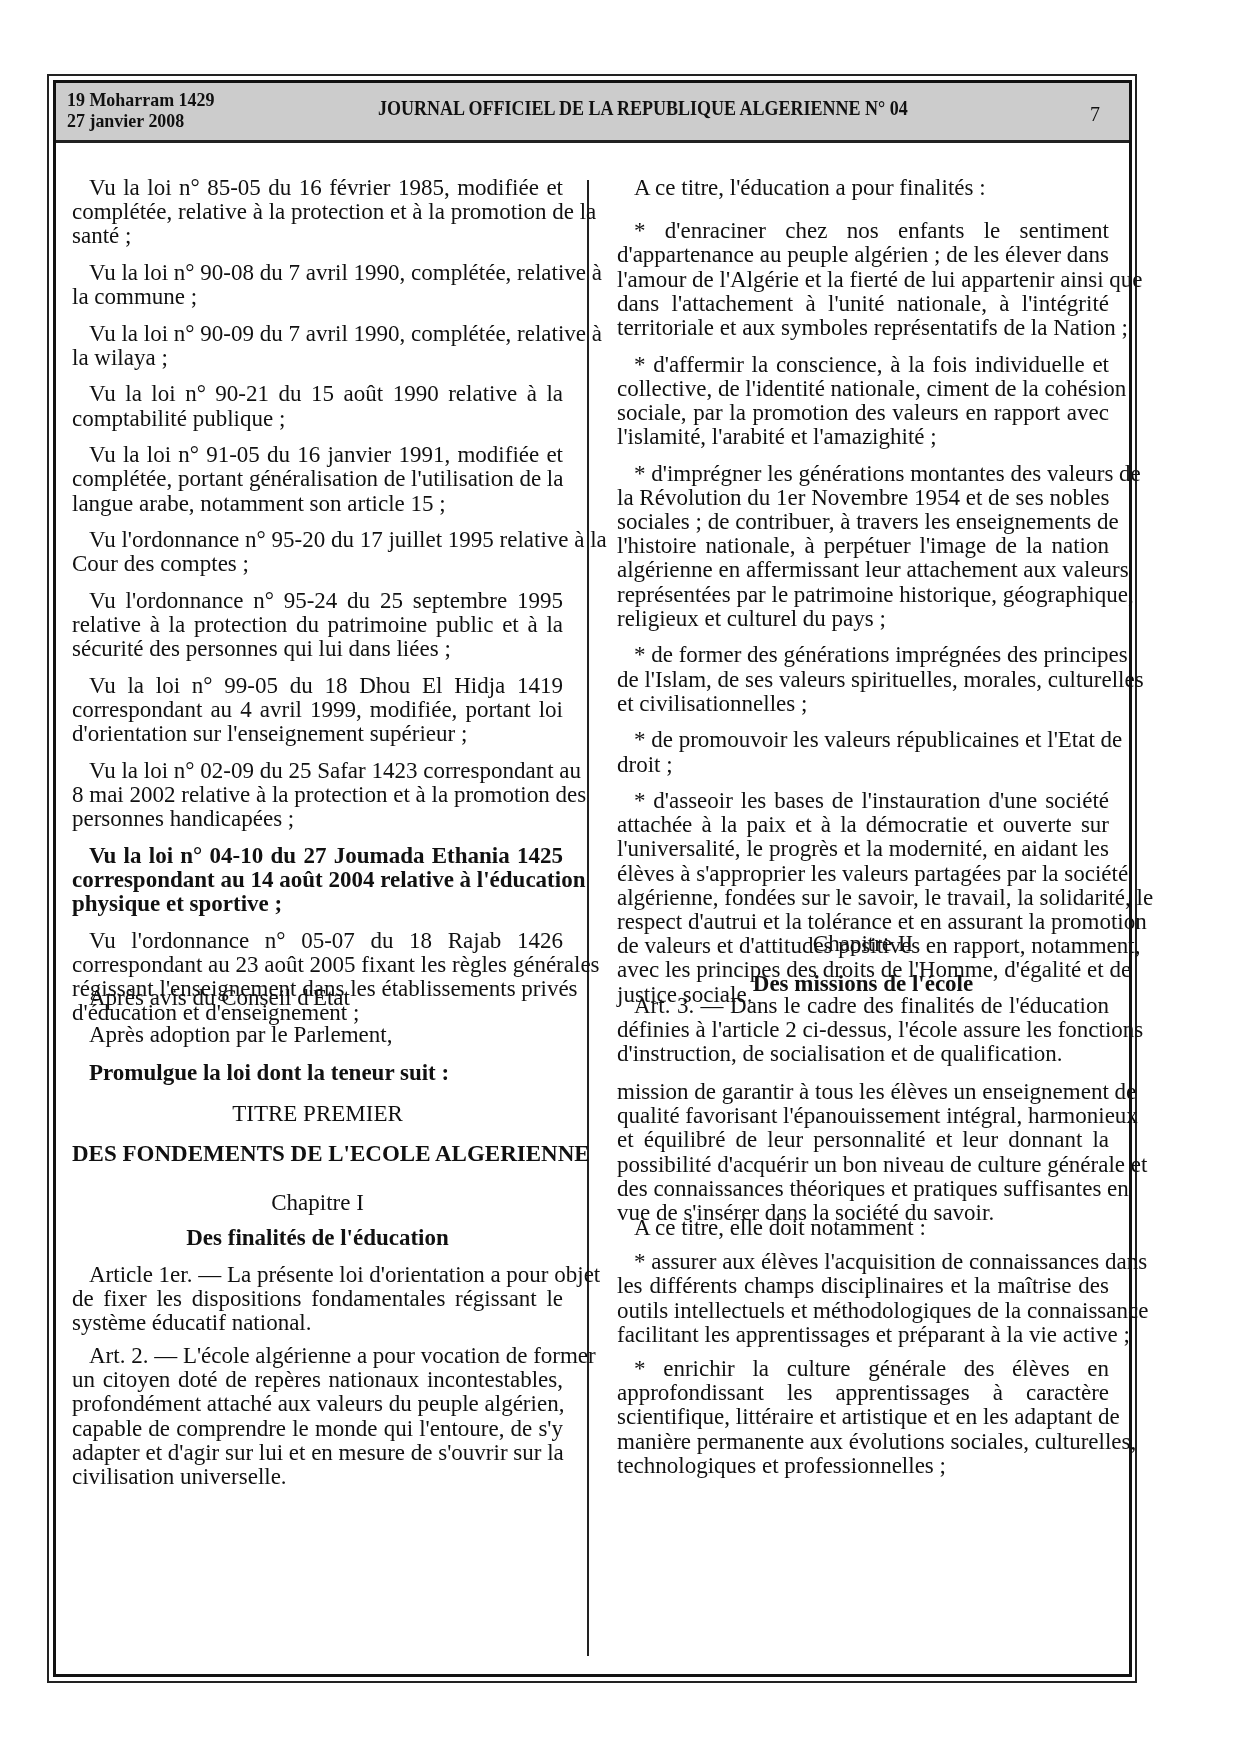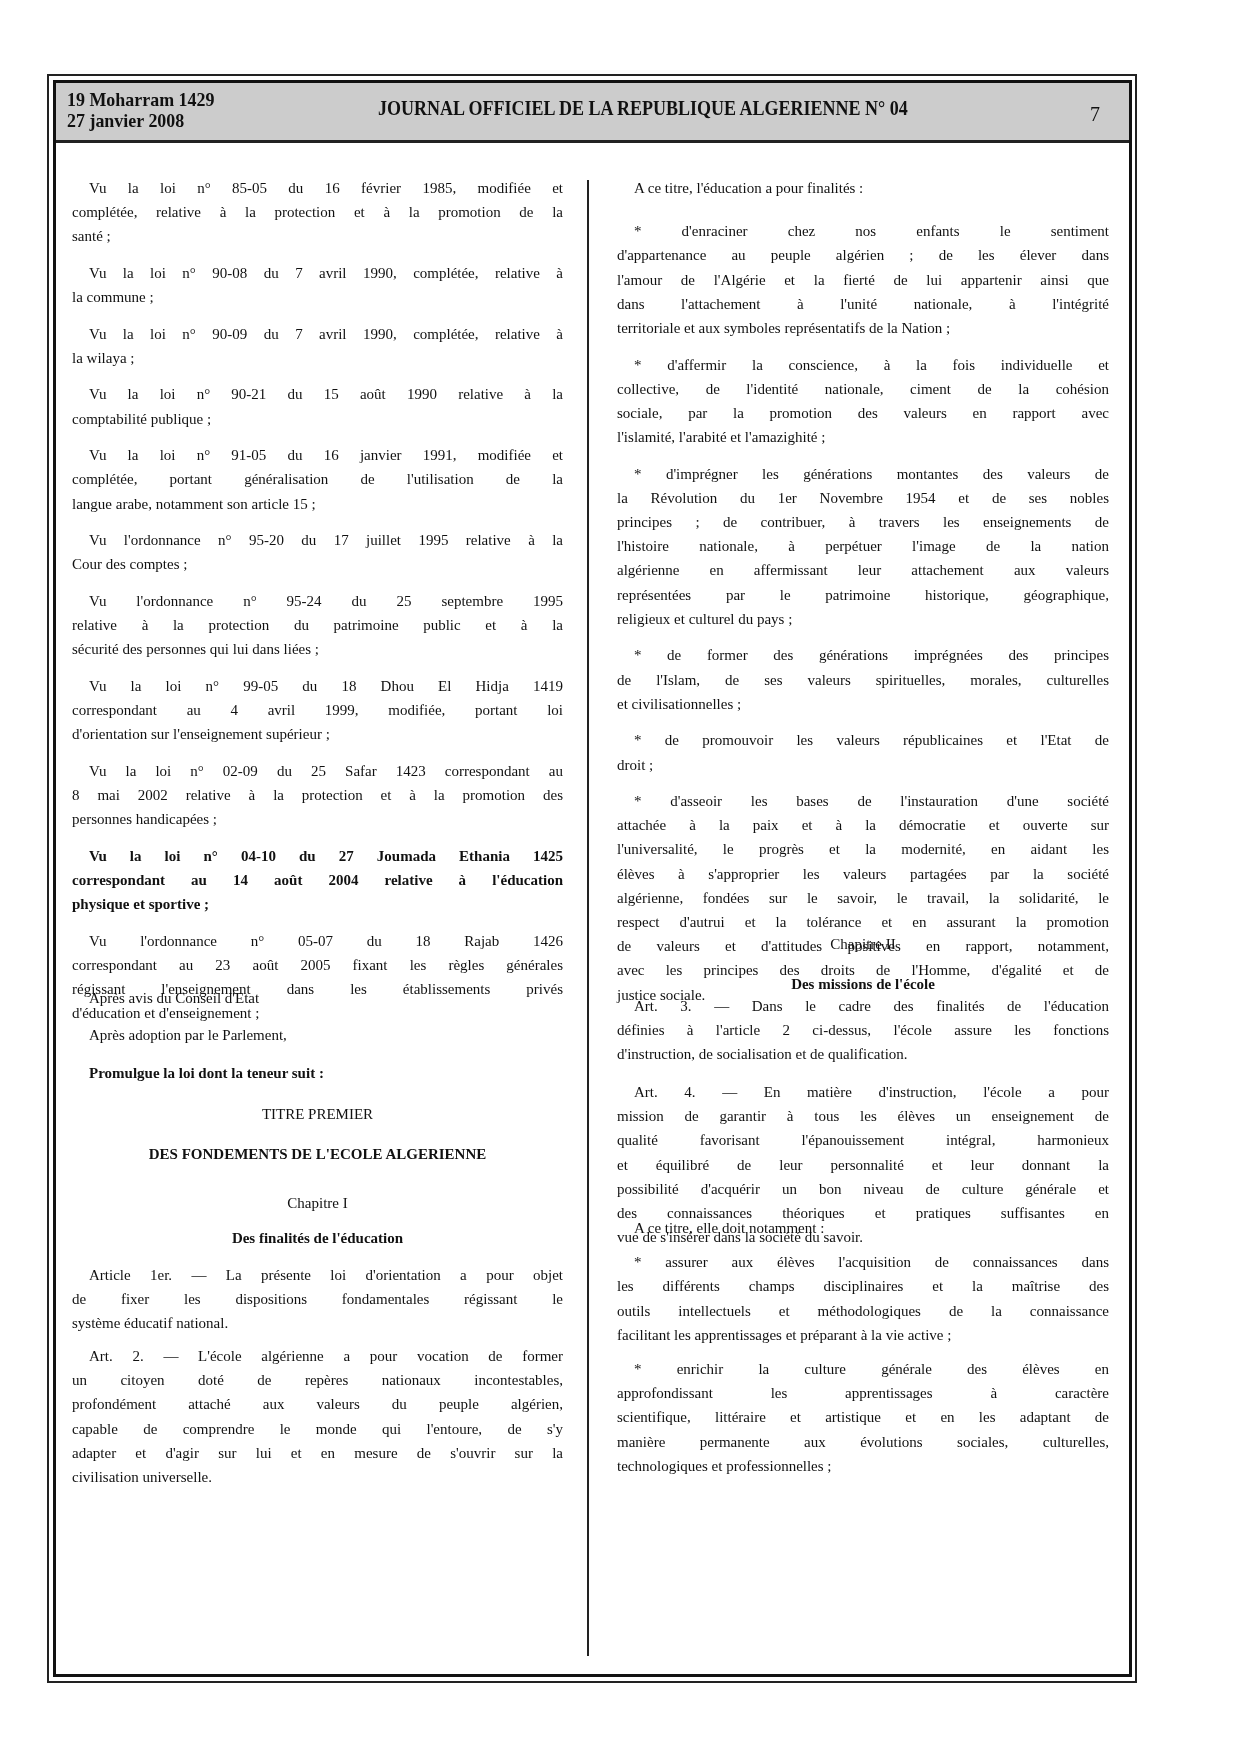--- a/index.html
+++ b/index.html
@@ -11,21 +11,21 @@
            border: 3px solid #111; box-sizing: border-box; }
   .header { position: absolute; left: 56px; top: 83px; width: 1073px; height: 60px;
             background: #cccccc; border-bottom: 3px solid #222; box-sizing: border-box; }
   .hdr-date { position: absolute; left: 67px; top: 89px; font-weight: bold; font-size: 19.5px; line-height: 21px;
               transform: scaleX(0.92); transform-origin: left top; }
   .hdr-title { position: absolute; left: 378px; top: 97px; font-weight: bold; font-size: 20px; line-height: 22px;
                transform: scaleX(0.9); transform-origin: left top; white-space: nowrap; }
   .hdr-page { position: absolute; left: 1090px; top: 103px; font-size: 20px; line-height: 22px; }
   .divider { position: absolute; left: 587px; top: 180px; width: 2px; height: 1476px; background: #222; }
 
-  .col { position: absolute; font-size: 15px; line-height: 24.2px; }
+  .col { position: absolute; font-size: 23px; line-height: 24.2px; }
   .col-left { left: 72px; width: 491px; top: 176px; }
   .col-right { left: 617px; width: 492px; top: 176px; }
 
   .line { display: block; text-align: justify; text-align-last: justify; white-space: nowrap; height: 24.2px; overflow: visible; }
   .line.last { text-align-last: left; }
   .line.indent { padding-left: 17px; }
   .para { margin: 0; }
   .center { text-align: center; text-align-last: center; white-space: nowrap; }
   .bold { font-weight: bold; }
   .blk { position: absolute; }
@@ -147,21 +147,21 @@
       </div>
       <div class="para" style="margin-bottom: 12.4px;">
         <span class="line indent">* d'affermir la conscience, à la fois individuelle et</span>
         <span class="line">collective, de l'identité nationale, ciment de la cohésion</span>
         <span class="line">sociale, par la promotion des valeurs en rapport avec</span>
         <span class="line last">l'islamité, l'arabité et l'amazighité ;</span>
       </div>
       <div class="para" style="margin-bottom: 12.4px;">
         <span class="line indent">* d'imprégner les générations montantes des valeurs de</span>
         <span class="line">la Révolution du 1er Novembre 1954 et de ses nobles</span>
-        <span class="line">principes ; de contribuer, à travers les enseignements de</span>
+        <span class="line">sociales ; de contribuer, à travers les enseignements de</span>
         <span class="line">l'histoire nationale, à perpétuer l'image de la nation</span>
         <span class="line">algérienne en affermissant leur attachement aux valeurs</span>
         <span class="line">représentées par le patrimoine historique, géographique,</span>
         <span class="line last">religieux et culturel du pays ;</span>
       </div>
       <div class="para" style="margin-bottom: 12.4px;">
         <span class="line indent">* de former des générations imprégnées des principes</span>
         <span class="line">de l'Islam, de ses valeurs spirituelles, morales, culturelles</span>
         <span class="line last">et civilisationnelles ;</span>
       </div>
@@ -193,21 +193,20 @@
       <div class="para" style="margin-bottom: 0px;">
         <span class="line indent">Art. 3. — Dans le cadre des finalités de l'éducation</span>
         <span class="line">définies à l'article 2 ci-dessus, l'école assure les fonctions</span>
         <span class="line last">d'instruction, de socialisation et de qualification.</span>
       </div>
     </div>
 </div>
 <div class="col col-right blk" style="top:1080px;">
   <div id="art4">
       <div class="para" style="margin-bottom: 0px;">
-        <span class="line indent">Art. 4. — En matière d'instruction, l'école a pour</span>
         <span class="line">mission de garantir à tous les élèves un enseignement de</span>
         <span class="line">qualité favorisant l'épanouissement intégral, harmonieux</span>
         <span class="line">et équilibré de leur personnalité et leur donnant la</span>
         <span class="line">possibilité d'acquérir un bon niveau de culture générale et</span>
         <span class="line">des connaissances théoriques et pratiques suffisantes en</span>
         <span class="line last">vue de s'insérer dans la société du savoir.</span>
       </div>
     </div>
 </div>
 <div class="col col-right blk" style="top:1216px;">

